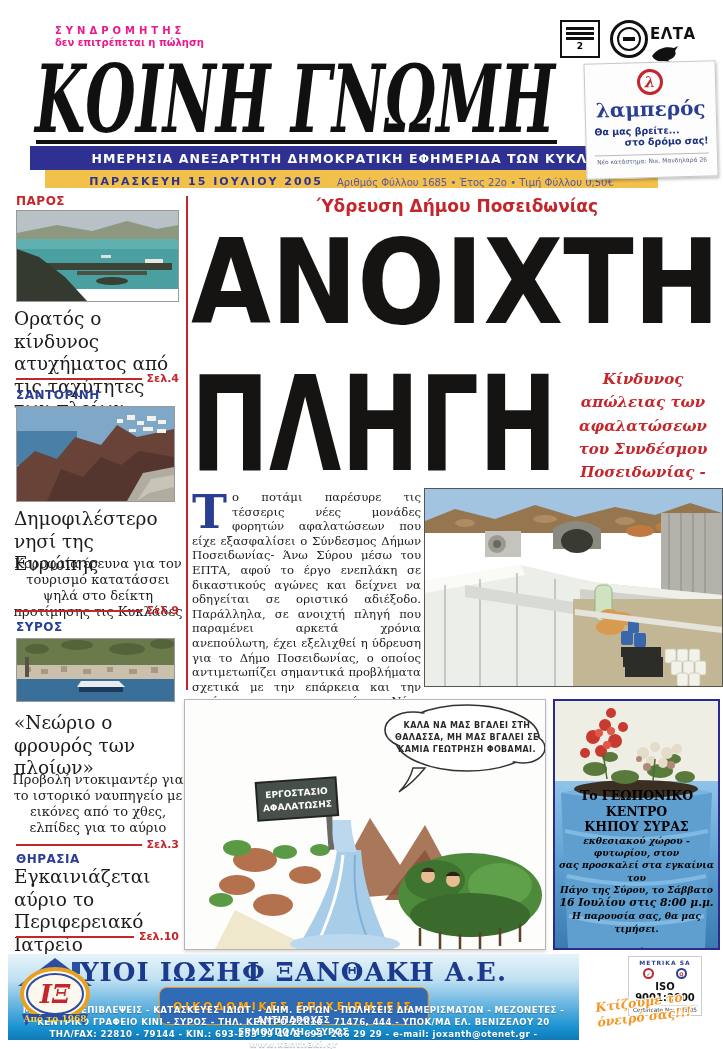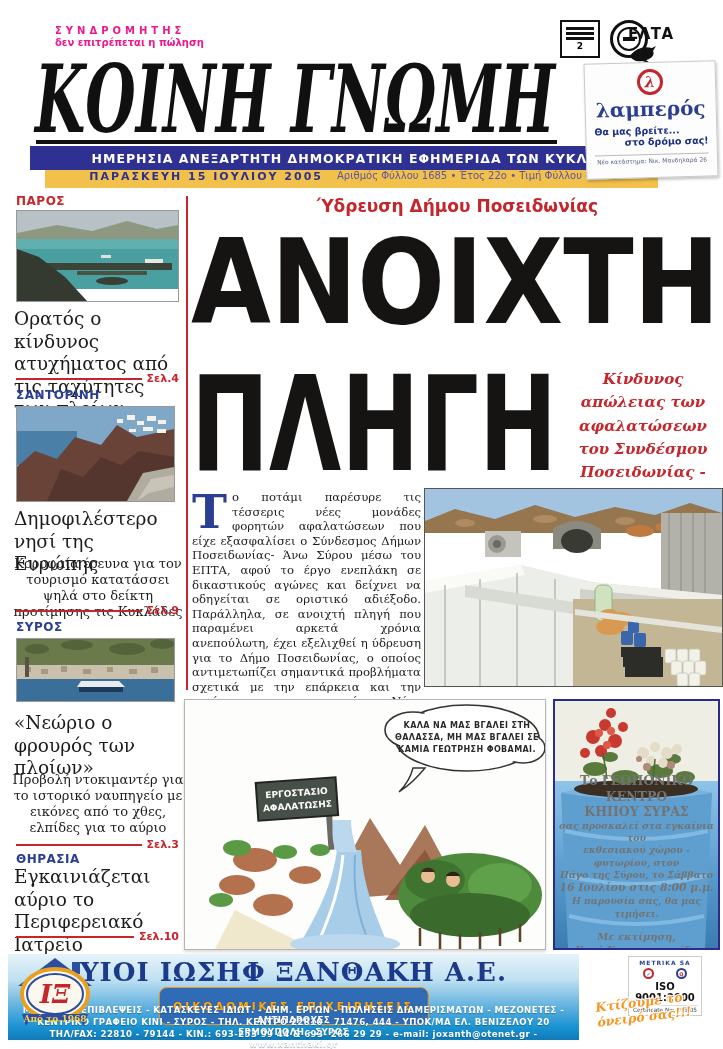--- a/index.html
+++ b/index.html
@@ -20,29 +20,29 @@
   .masthead-rule { left:36px; top:140px; width:521px; height:4px; background:#111; }
 
   .stamp1 { left:560px; top:20px; width:40px; height:38px; border:2px solid #111; padding:3px 4px; }
   .stamp1 .ln { height:3px; background:#111; margin:2px 0; }
   .stamp1 .val { font-size:9px; font-weight:bold; text-align:center; line-height:9px; }
   .postmark { left:610px; top:20px; width:38px; height:38px; border:3px solid #111; border-radius:50%;
               display:flex; align-items:center; justify-content:center; }
   .postmark .inner { width:24px; height:24px; border:2px solid #111; border-radius:50%;
               display:flex; align-items:center; justify-content:center; }
   .postmark .bar { width:12px; height:4px; background:#111; }
-  .elta { left:628px; top:24px; width:70px; text-align:left; }
+  .elta { left:650px; top:24px; width:70px; text-align:left; }
   .elta .t { font-size:15px; font-weight:bold; color:#111; letter-spacing:0.5px; display:inline-block; }
   .elta .sub { font-size:5px; color:#111; letter-spacing:0.5px; }
 
   .tagline-bar { left:30px; top:146px; width:663px; height:24px; background:#2e3192;
       color:#fff; display:flex; align-items:center; justify-content:center;
       font-size:12.5px; font-weight:bold; letter-spacing:1px; }
   .date-bar { left:45px; top:170px; width:613px; height:18px; background:#f2c14c;
-      display:flex; align-items:flex-start; justify-content:center; gap:14px; }
+      display:flex; align-items:flex-end; justify-content:center; gap:14px; }
   .date-bar .d { color:#2e3192; font-weight:bold; font-size:11px; letter-spacing:2px; }
   .date-bar .i { color:#5c55a0; font-size:10px; }
 
   .topad { left:585px; top:62px; width:132px; height:116px; background:#fdfdfd;
       border:1px solid #c9c9c9; box-shadow:1px 2px 3px rgba(0,0,0,.25);
       transform:rotate(-1.5deg); padding:6px 8px 3px; text-align:center; z-index:5; }
   .topad .ring { width:26px; height:26px; border:3px solid #c4262b; border-radius:50%;
       margin:0 auto 2px; display:flex; align-items:center; justify-content:center;
       color:#c4262b; font:bold italic 15px "DejaVu Serif", serif; }
   .topad .brand { color:#2b3f92; font:bold 20px "DejaVu Serif", serif; }
@@ -79,22 +79,22 @@
   
   .cartoon { left:184px; top:699px; width:362px; height:251px; border:1px solid #b5b5b5;
       background:#fefefe; box-shadow:0 2px 3px rgba(0,0,0,.15); }
   .cartoon-credit { position:absolute; left:-52px; top:118px; transform:rotate(-90deg);
       transform-origin:center; width:130px; text-align:center;
       color:#4a4a46; font:bold 10.5px "DejaVu Serif", serif; }
 
   
   .gardenad { left:553px; top:699px; width:167px; height:251px; border:2px solid #2b2b8f;
       overflow:hidden; }
-  .gardenad .txt { position:absolute; left:0; top:72px; width:100%; text-align:center;
-      color:#737373; font-family:"DejaVu Serif", serif; }
+  .gardenad .txt { position:absolute; left:0; top:87px; width:100%; text-align:center;
+      color:#000000; font-family:"DejaVu Serif", serif; }
   .gardenad .t1 { font-size:12.5px; font-weight:bold; line-height:1.25; }
   .gardenad .inv { font-size:9.3px; font-weight:bold; font-style:italic; line-height:1.32; }
   .gardenad .inv.big { font-size:10.8px; }
   .gardenad .sign { font-size:10px; font-weight:bold; font-style:italic; line-height:1.35; }
 
   
   .banner { left:8px; top:954px; width:571px; height:86px;
       background:linear-gradient(180deg,#e7f3fa 0%,#bfe0f2 30%,#5fb0de 62%,#1a93d2 85%,#0f7ab8 100%);
       overflow:visible; }
   .banner .title { position:absolute; left:0; top:3px; width:100%; text-align:center;
@@ -464,22 +464,22 @@
           <circle cx="84" cy="58" r="3"></circle>
       </g>
       <g stroke="#4a6a30" stroke-width="1.5">
         <line x1="48" y1="52" x2="52" y2="78"></line>
           <line x1="100" y1="58" x2="98" y2="80"></line>
       </g>
     </svg>
     <div class="txt">
       <div class="t1">Το ΓΕΩΠΟΝΙΚΟ ΚΕΝΤΡΟ</div>
       <div class="t1">ΚΗΠΟΥ ΣΥΡΑΣ</div>
+      <div class="inv">εκθεσιακού χώρου - φυτωρίου, στον</div>
       <div class="inv">σας προσκαλεί στα εγκαίνια του</div>
-      <div class="inv">εκθεσιακού χώρου - φυτωρίου, στον</div>
       <div class="inv">Πάγο της Σύρου, το Σάββατο</div>
       <div class="inv big">16 Ιουλίου στις 8:00 μ.μ.</div>
       <div class="inv">Η παρουσία σας, θα μας τιμήσει.</div>
       <div class="sign" style="margin-top:10px;">Με εκτίμηση,</div>
       <div class="sign">Κική Κωνσταντινίδη</div>
 
     </div>
   </div>
 
   <div class="abs banner">

